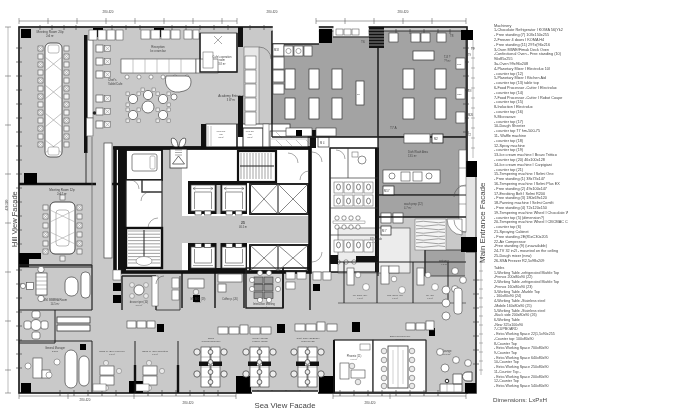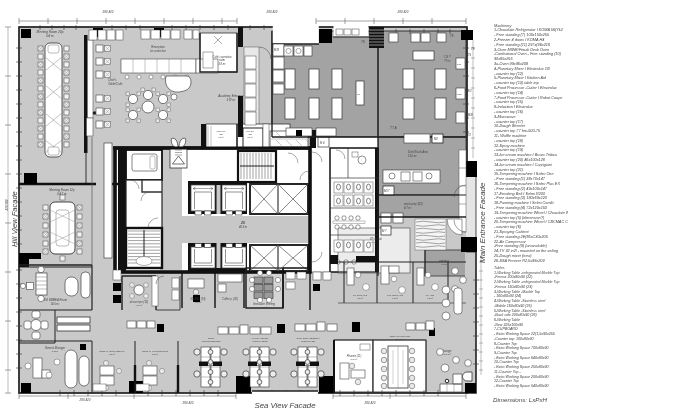--- a/index.html
+++ b/index.html
@@ -1,17 +1,17 @@
 <!DOCTYPE html>
 <html><head>
 <meta charset="utf-8">
 <style>
 html,body{margin:0;padding:0;background:#fff;}
 #page{position:relative;width:568px;height:420px;background:#fff;overflow:hidden;
-font-family:"Liberation Sans", sans-serif;font-style:italic;}
+font-family:"Liberation Sans", sans-serif;}
 svg{position:absolute;left:0;top:0;filter:blur(0.33px);}
 text{font-family:"Liberation Sans", sans-serif;fill:#444;}
 </style>
 </head>
 <body>
 <div id="page">
 <svg width="700" height="420" viewBox="0 0 700 420">
 
 <rect x="19" y="27" width="448" height="366" fill="#c9c9c9" stroke="#555" stroke-width="0.8"></rect>
 

